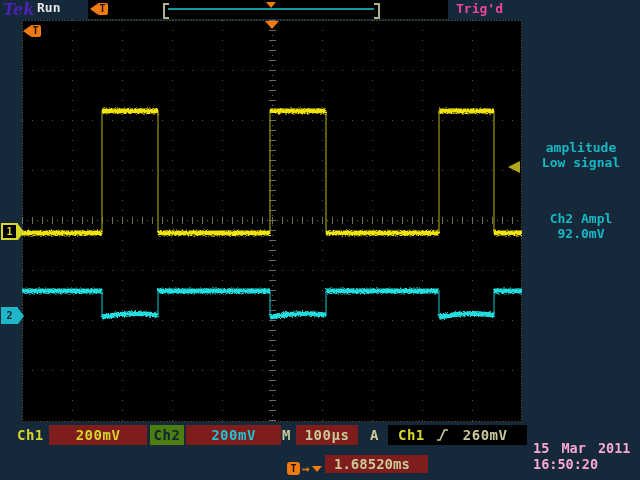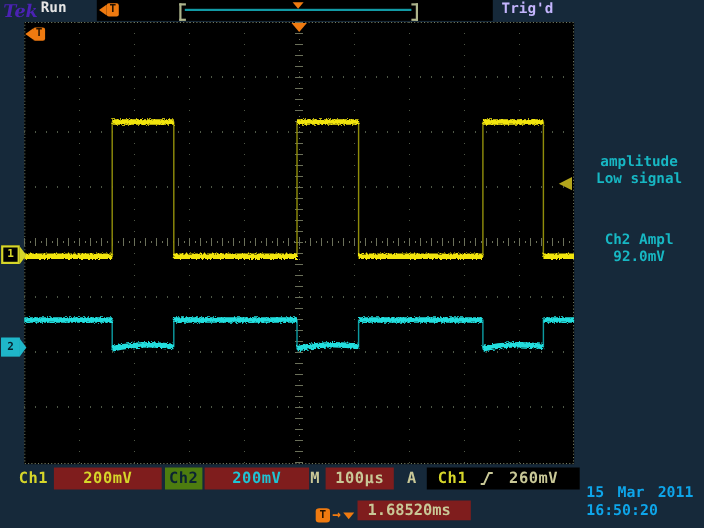--- a/index.html
+++ b/index.html
@@ -4,21 +4,21 @@
 <style>
   html,body{margin:0;padding:0;background:#0a141e;}
   .screen{position:relative;width:640px;height:480px;background:#16293a;overflow:hidden;
           font-family:"DejaVu Sans Mono","Liberation Mono",monospace;}
   .abs{position:absolute;}
   
   .tek-logo{left:3px;top:0px;font-family:"DejaVu Serif","Liberation Serif",serif;
             font-style:italic;font-weight:bold;font-size:16px;color:#4b22b4;letter-spacing:0px;}
   .run-txt{left:37px;top:0;font-size:13px;font-weight:bold;color:#e5e5e5;}
   .acq-strip{left:88px;top:0px;width:360px;height:19px;background:#000;}
-  .trigd-txt{left:456px;top:1px;font-size:13px;font-weight:bold;color:#c4b5fd;}
+  .trigd-txt{left:456px;top:1px;font-size:13px;font-weight:bold;color:#ec4899;}
   
   .ticon{display:flex;align-items:center;}
   .ticon .arr{width:0;height:0;border-right:7px solid #ef7a10;
               border-top:5px solid transparent;border-bottom:5px solid transparent;}
   .ticon .box{width:11px;height:12px;background:#ef7a10;border-radius:2px;color:#241200;
               font-size:10px;font-weight:bold;text-align:center;line-height:12px;}
   .bracket{width:4px;height:12px;}
   .bracket.l{border-left:2px solid #adb48c;border-top:2px solid #adb48c;border-bottom:2px solid #adb48c;}
   .bracket.r{border-right:2px solid #adb48c;border-top:2px solid #adb48c;border-bottom:2px solid #adb48c;}
   .acq-line{height:2px;background:#129aa5;}
@@ -46,21 +46,21 @@
   
   .bbar{top:425px;height:20px;line-height:20px;font-size:14px;font-weight:bold;letter-spacing:0.5px;}
   .lbl-yel{color:#d6d62a;}
   .lbl-cyn{color:#1fc4d4;}
   .lbl-kh{color:#c9c897;}
   .blackbox{background:#7f1d1d;height:20px;line-height:20px;text-align:center;}
   .ch2tag{background:#4d7c0f;color:#0c2433;text-align:center;}
   .trigbox{display:flex;align-items:center;background:#000;height:20px;}
   
   .hpos-arrow{color:#ef7a10;font-size:13px;font-weight:bold;line-height:14px;}
-  .datetime{left:533px;top:440px;font-size:13.5px;font-weight:bold;color:#0ea5e9;line-height:16px;white-space:nowrap;}
+  .datetime{left:533px;top:440px;font-size:13.5px;font-weight:bold;color:#f9a8d4;line-height:16px;white-space:nowrap;}
   .datetime .d{word-spacing:4px;}
 </style>
 </head>
 <body>
 
 <div class="screen">
 
   <span class="abs tek-logo">Tek</span>
   <span class="abs run-txt">Run</span>
 

